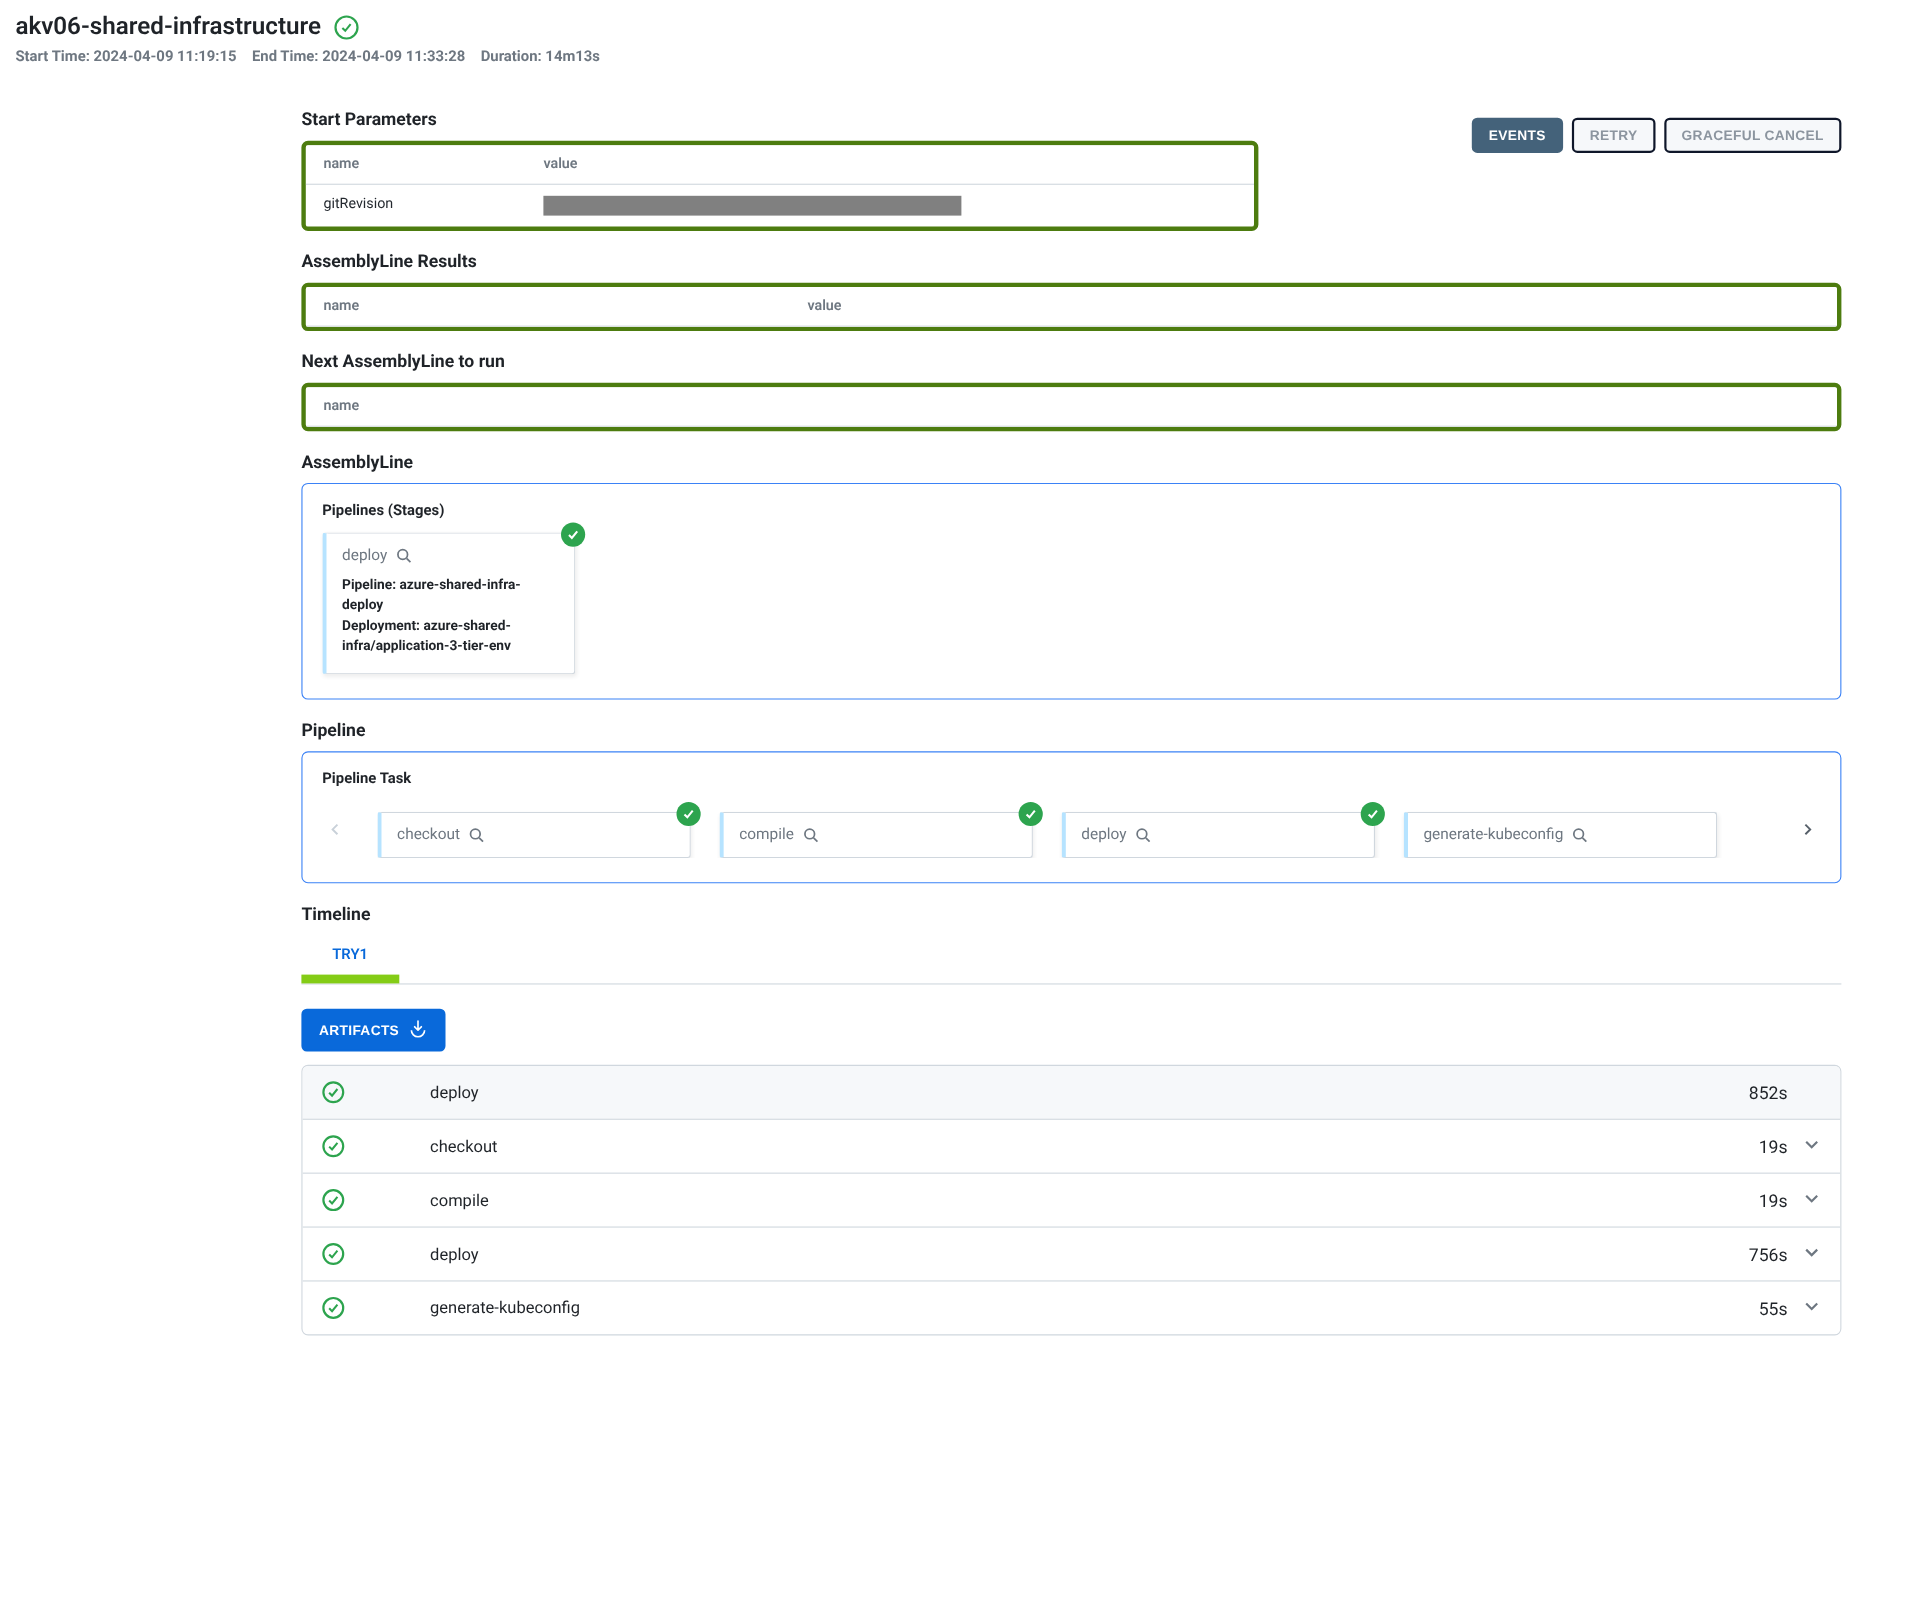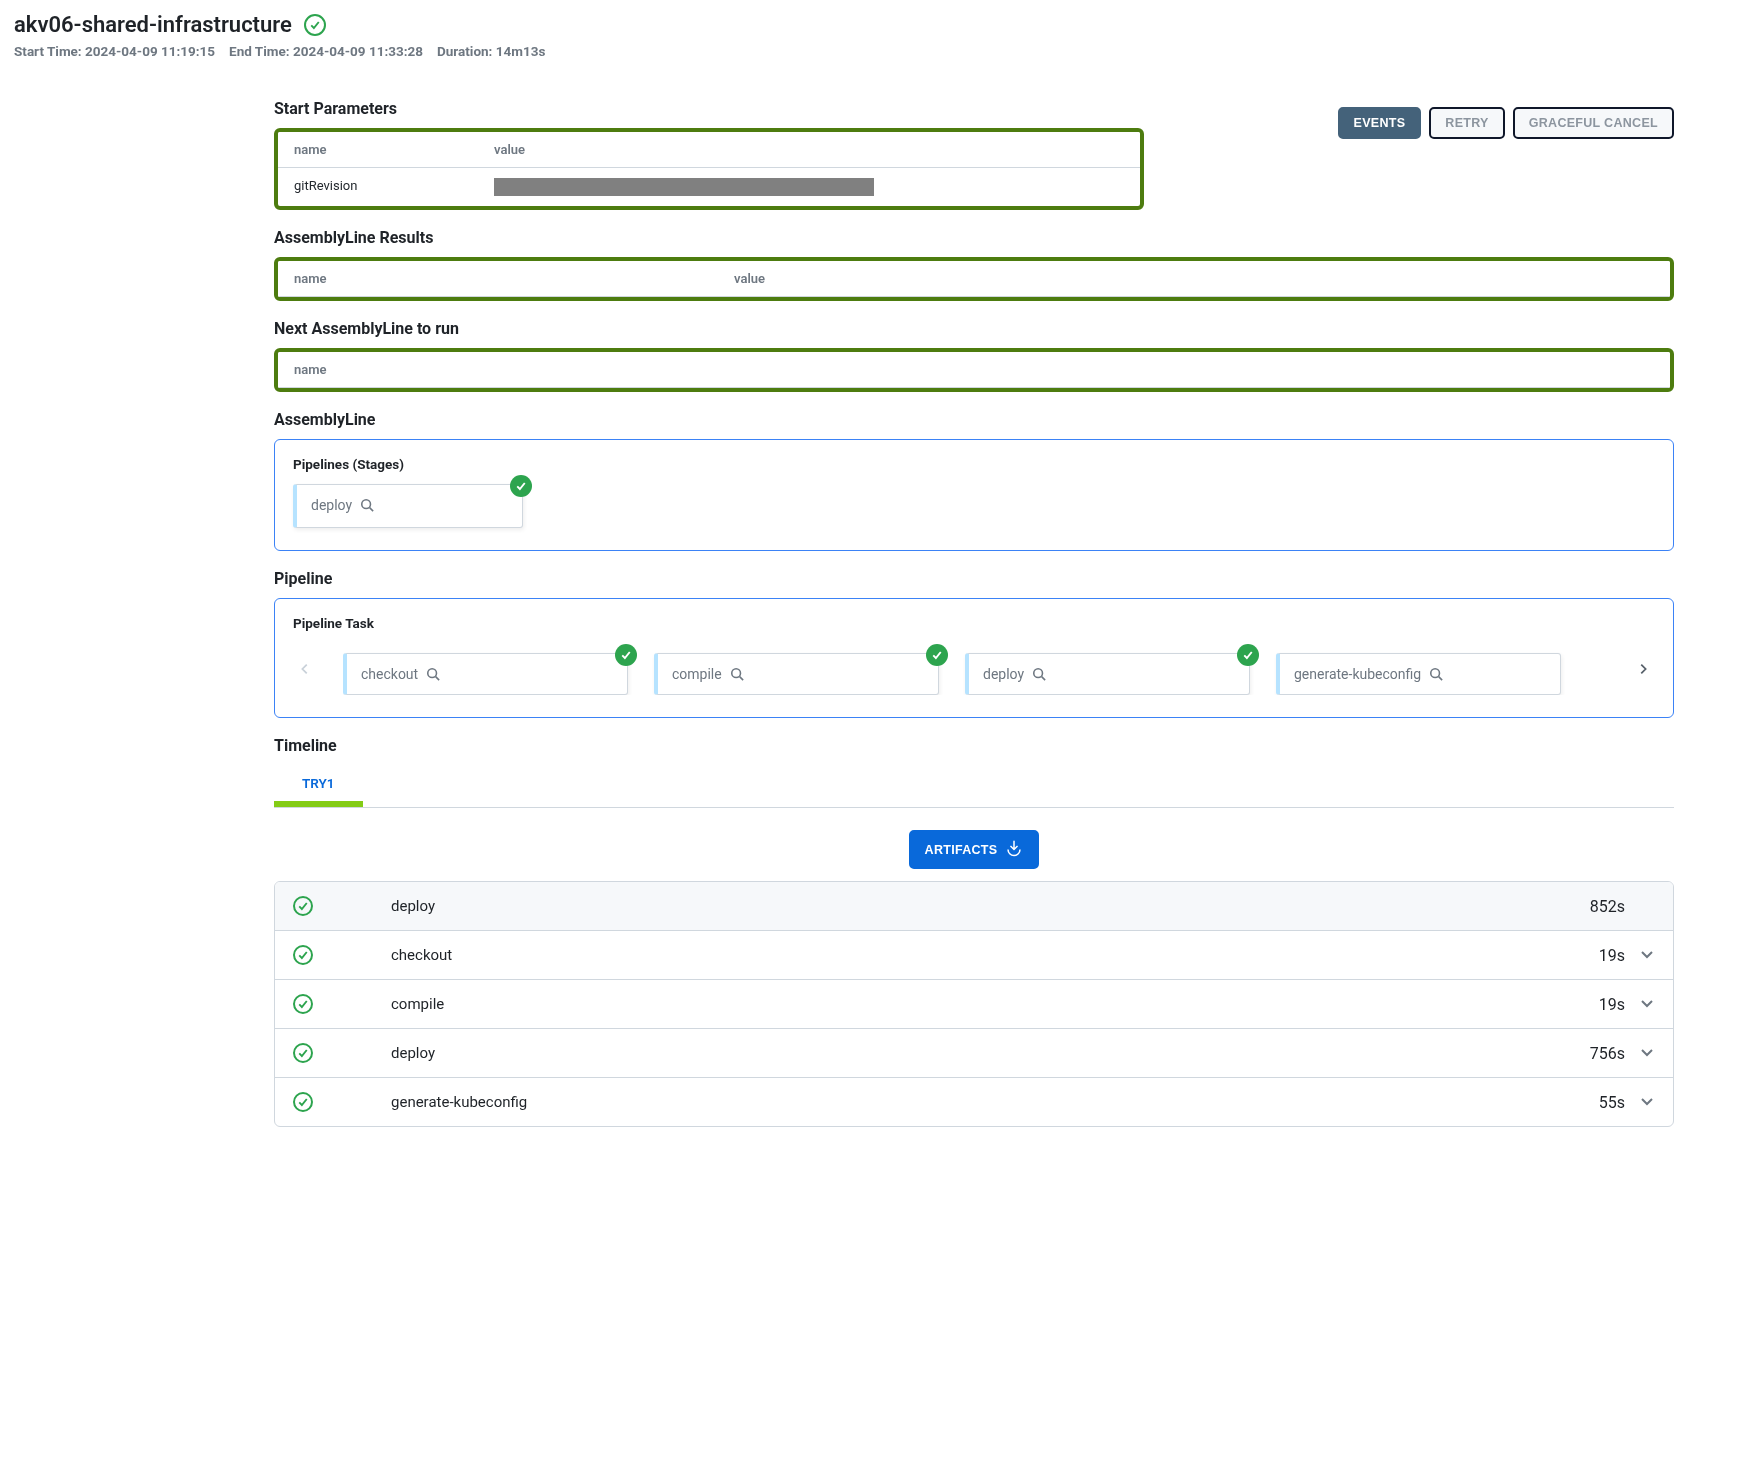--- a/index.html
+++ b/index.html
@@ -50,22 +50,22 @@
   .nav-arrow { width:24px; color:#57606a; cursor:pointer; display:flex; align-items:center; justify-content:center;}
   .nav-arrow.disabled { color:#c9d1d9; cursor:default; }
   .tasks-scroll { display:flex; gap:26px; overflow:hidden; flex:1; }
   .btn {
     border:2px solid #0f172a; background:#f6f8fa; color:#8c959f; font-size:12.5px; font-weight:600;
     padding:7px 14px; border-radius:5px; cursor:pointer; letter-spacing:0.3px;
   }
   .btn.primary { background:#44627a; color:#fff; border-color:#44627a; }
   .btn.blue { background:#0969da; color:#fff; border-color:#0969da; display:inline-flex; align-items:center; gap:8px;}
   .tabs { display:flex; border-bottom:1px solid #d0d7de; margin-top:8px;}
-  .tab { padding:10px 28px; font-size:13.5px; font-weight:600; color:#0969da; border-bottom:6px solid #84cc16; cursor:pointer;}
-  .timeline-actions { display:flex; justify-content:center; margin:22px 0 12px 0;}
+  .tab { padding:10px 28px; font-size:13.5px; font-weight:600; color:#0969da; border-bottom:8px solid #84cc16; cursor:pointer;}
+  .timeline-actions { display:flex; justify-content:flex-start; margin:22px 0 12px 0;}
   .timeline-table { border:1px solid #d0d7de; border-radius:6px; overflow:hidden;}
   .tl-row { display:flex; align-items:center; padding:14px 18px; border-top:1px solid #d0d7de;}
   .tl-row:first-child { border-top:none; background:#f6f8fa;}
   .status-icon-sm {
     width:20px; height:20px; border:2px solid #2da44e; border-radius:50%;
     display:inline-flex; align-items:center; justify-content:center; color:#2da44e; flex-shrink:0;
   }
   .tl-name { margin-left: 78px; flex:1; font-size:15px; color:#1f2328;}
   .tl-dur { font-size:16px; color:#1f2328; margin-right:14px;}
   .chev { color:#6e7781; width:16px;}
@@ -141,20 +141,24 @@
           </svg>
       </span>
       <div class="stage-name">
         <span>deploy</span>
         <span class="magnify">
           <svg viewBox="0 0 16 16" width="14" height="14" fill="none" stroke="currentColor" stroke-width="1.8">
               <circle cx="7" cy="7" r="5"></circle>
               <path d="M11 11 L15 15"></path>
             </svg>
         </span>
+      </div>
+      <div class="stage-body">
+        <span>Pipeline:</span> <span>azure-shared-infra-deploy</span><br>
+        <span>Deployment:</span> <span>azure-shared-infra/application-3-tier-env</span>
       </div>
     </div>
   </div>
 
   <div class="section-title">Pipeline</div>
   <div class="panel">
     <div class="subsection-title">Pipeline Task</div>
     <div class="pipeline-tasks-row">
       <div class="nav-arrow disabled">
         <svg width="14" height="14" viewBox="0 0 16 16" fill="none" stroke="currentColor" stroke-width="2">

